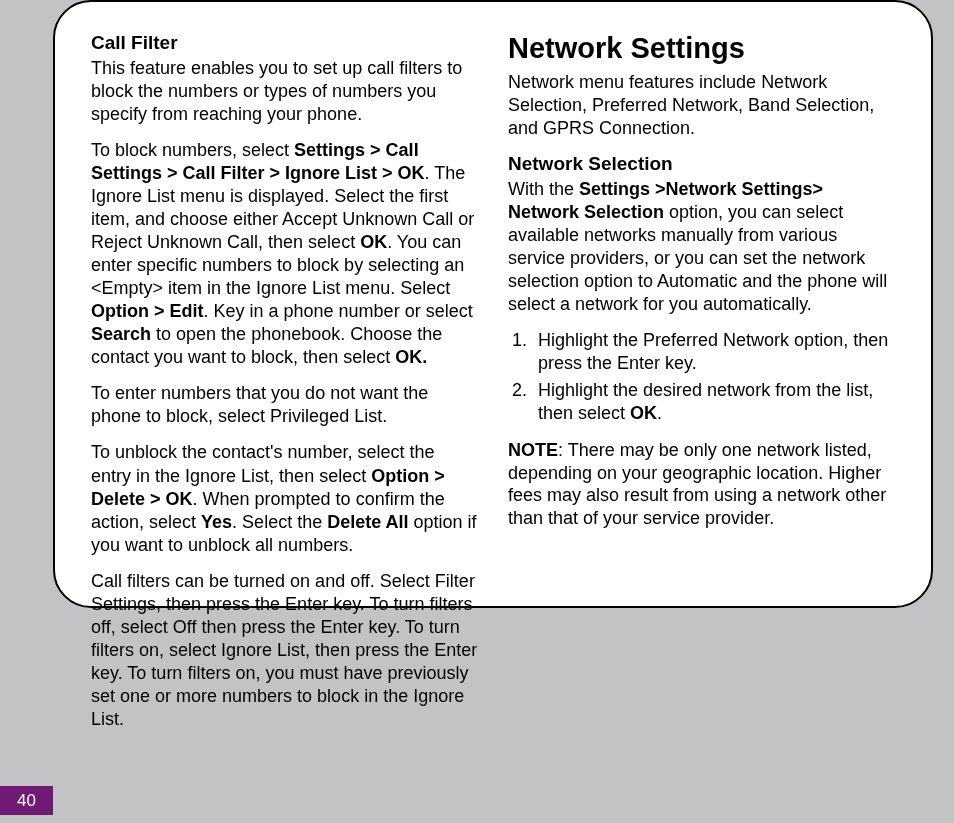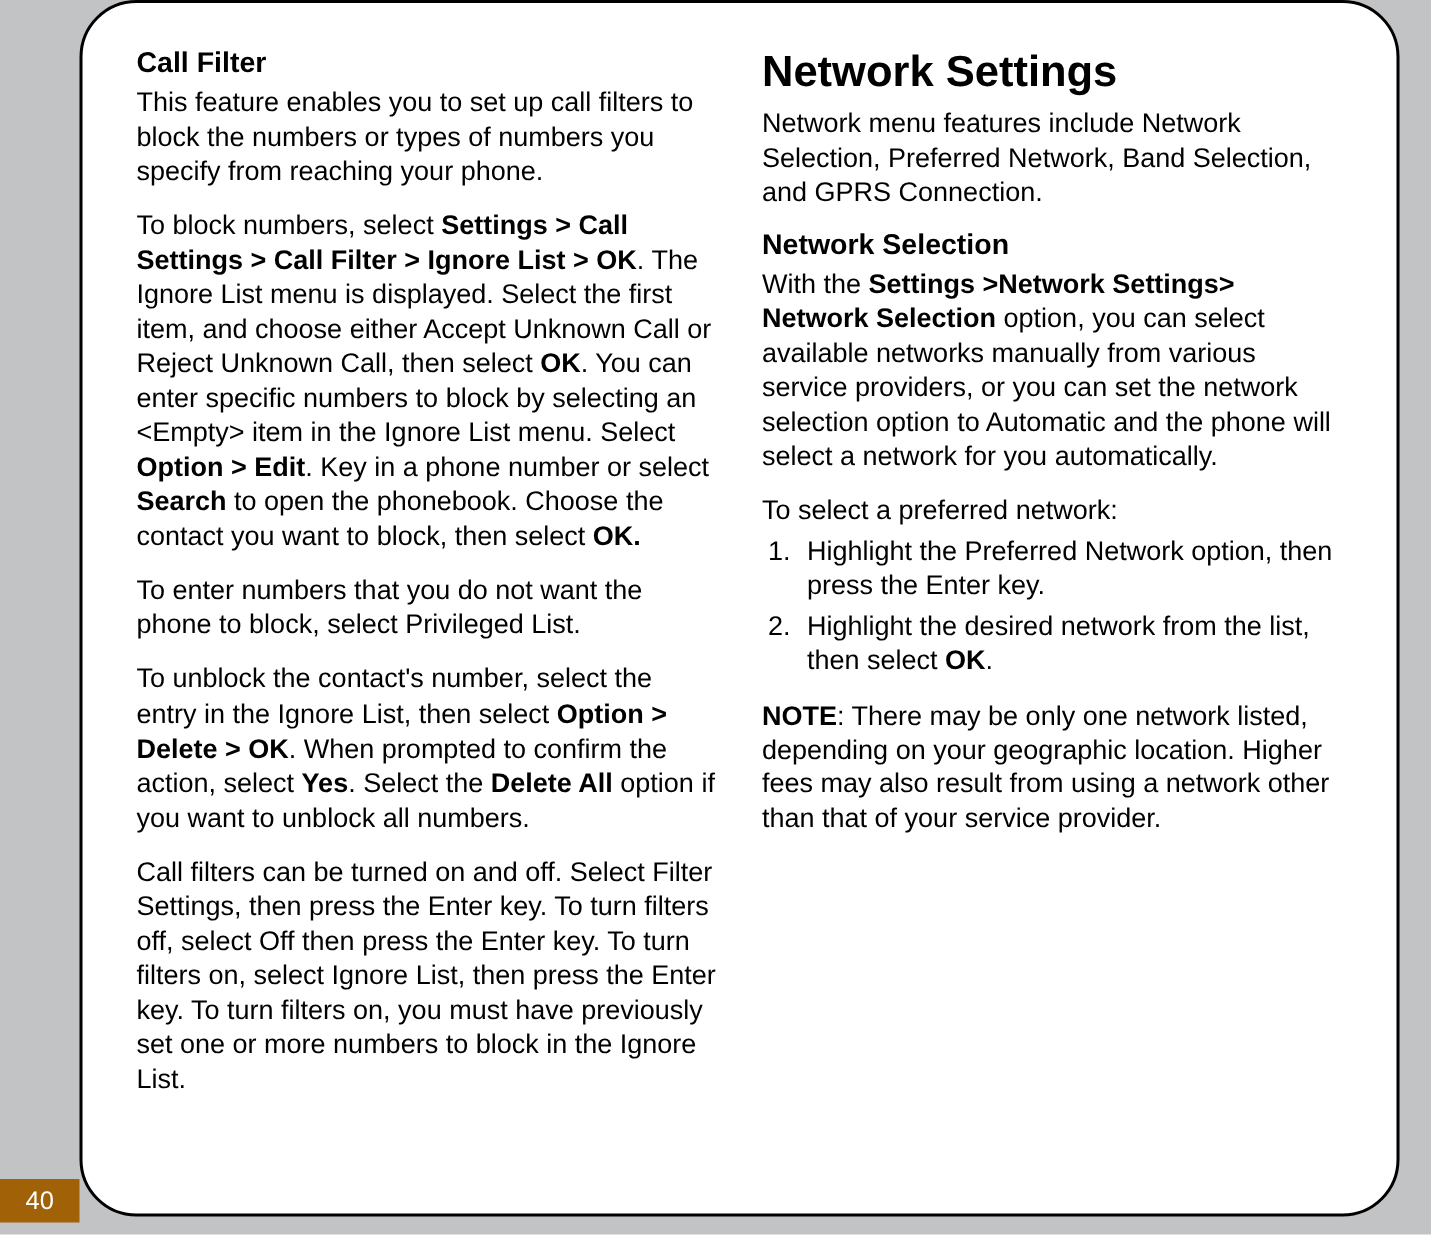--- a/index.html
+++ b/index.html
@@ -7,21 +7,21 @@
       width: 954px;
       height: 823px;
       background: #c2c3c4;
       font-family: Arial, Helvetica, sans-serif;
       position: relative;
       overflow: hidden;
     }
     .page-box {
       position: absolute;
       left: 53px; top: 0;
-      width: 880px; height: 811px;
+      width: 880px; height: 608px;
       border: 2px solid #000;
       border-radius: 38px;
       background: #fff;
       padding: 30px 36px 30px 36px;
       display: flex;
       gap: 22px;
     }
     .column {
       width: 50%;
       display: flex;
@@ -34,21 +34,21 @@
     .h1 { font-weight: bold; font-size: 29px; margin-bottom: 6px; }
     .note { font-size: 18px; line-height: 1.25; color: #000; }
     .bold { font-weight: bold; margin-top: 48px; }
     ol.numbered { list-style: none; padding-left: 30px; margin-bottom: 10px; }
     ol.numbered li { position: relative; font-size: 18px; line-height: 1.28; margin-bottom: 4px; }
     ol.numbered li .num { position: absolute; left: -26px; }
     .page-number-tab {
       position: absolute;
       left: 0; top: 786px;
       width: 53px; height: 29px;
-      background: #a16207;
+      background: #701a75;
       color: #fff;
       font-size: 17px;
       display: flex;
       align-items: center;
       justify-content: center;
     }
   </style>
 </head>
 <body>
 
@@ -79,21 +79,20 @@
   <div class="column col-right">
     <div class="h1">Network Settings</div>
 
     <p>Network menu features include Network Selection, Preferred Network, Band Selection, and GPRS Connection.</p>
 
     <div class="h3" style="margin-top:0">Network Selection</div>
     <p>
       <span>With the </span><span class="bold">Settings &gt;Network Settings&gt; Network Selection</span><span> option, you can select available networks manually from various service providers, or you can set the network selection option to Automatic and the phone will select a network for you automatically.</span>
     </p>
 
-    <p style="margin-bottom:4px">To select a preferred network:</p>
 
     <ol class="numbered">
       <li>
         <span class="num">1.</span>
         <span>Highlight the Preferred Network option, then press the Enter key.</span>
       </li>
       <li>
         <span class="num">2.</span>
         <span>Highlight the desired network from the list, then select </span><span class="bold">OK</span><span>.</span>
       </li>

